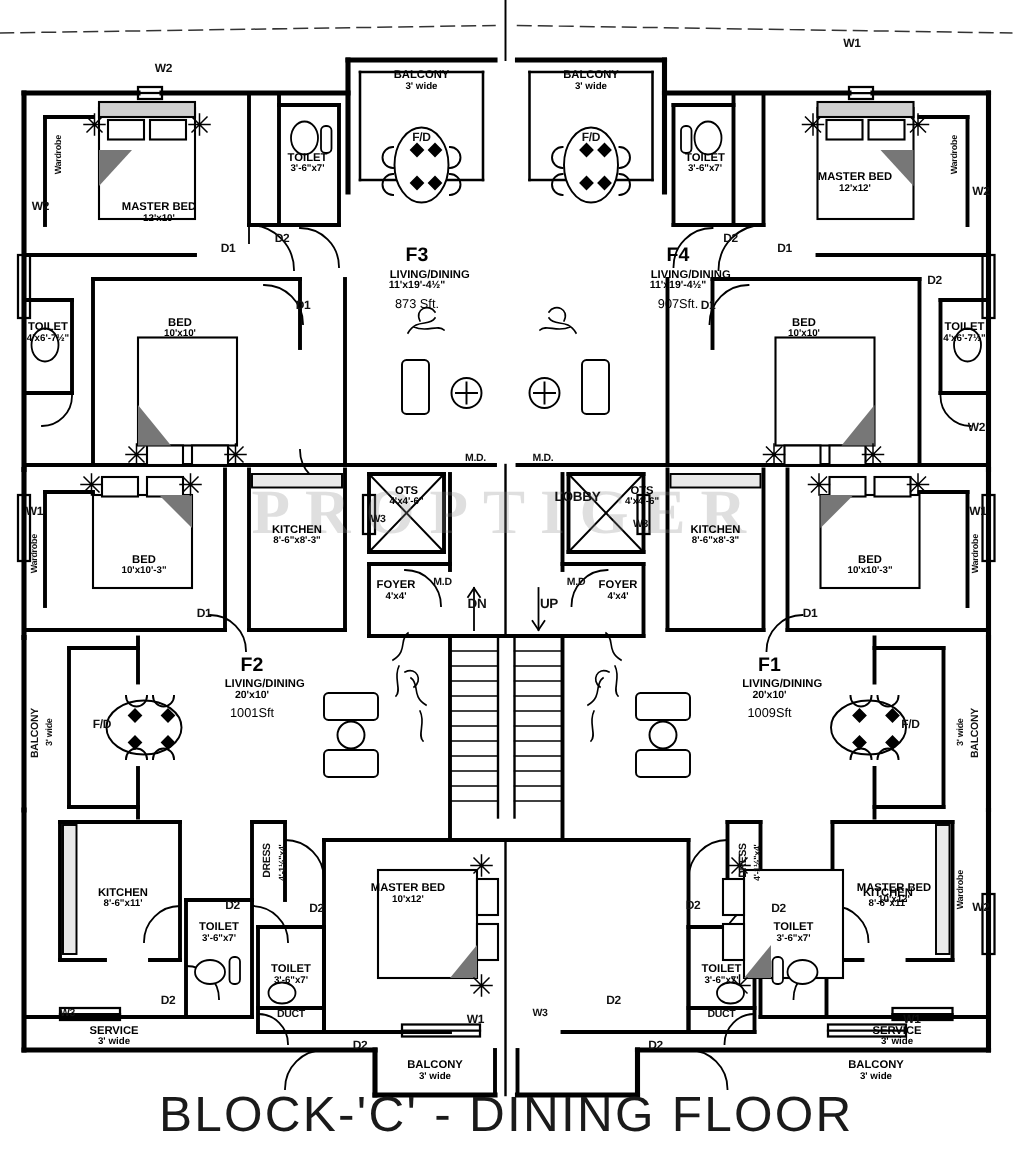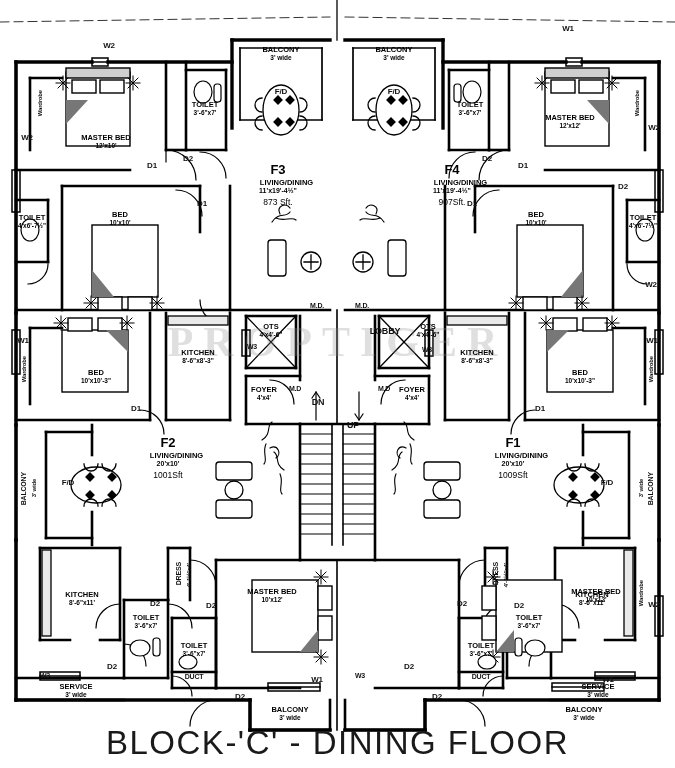--- a/index.html
+++ b/index.html
@@ -778,21 +778,21 @@
 <div class="lbl c t7" style="left:194px;top:673px;">DUCT</div>
 <div class="lbl c t7" style="left:481px;top:673px;">DUCT</div>
 
 <div class="lbl t6 rot90" style="left:40px;top:100px;">Wardrobe</div>
 <div class="lbl t6 rot90" style="left:637px;top:100px;">Wardrobe</div>
 <div class="lbl t6 rot90" style="left:24px;top:366px;">Wardrobe</div>
 <div class="lbl t6 rot90" style="left:651px;top:366px;">Wardrobe</div>
 <div class="lbl t6 rot90" style="left:641px;top:590px;">Wardrobe</div>
 
 <div class="lbl c t9" style="left:318px;top:398px;">DN</div>
-<div class="lbl c t9" style="left:353px;top:398px;margin-top:23px;">UP</div>
+<div class="lbl c t9" style="left:366px;top:398px;">UP</div>
 
 <div class="lbl c t7" style="left:317px;top:302px;">M.D.</div>
 <div class="lbl c t7" style="left:362px;top:302px;">M.D.</div>
 <div class="lbl c t7" style="left:295px;top:385px;">M.D</div>
 <div class="lbl c t7" style="left:384px;top:385px;">M.D</div>
 
 <div class="lbl c t8" style="left:281px;top:88px;">F/D</div>
 <div class="lbl c t8" style="left:394px;top:88px;">F/D</div>
 <div class="lbl c t8" style="left:68px;top:479px;">F/D</div>
 <div class="lbl c t8" style="left:607px;top:479px;">F/D</div>

